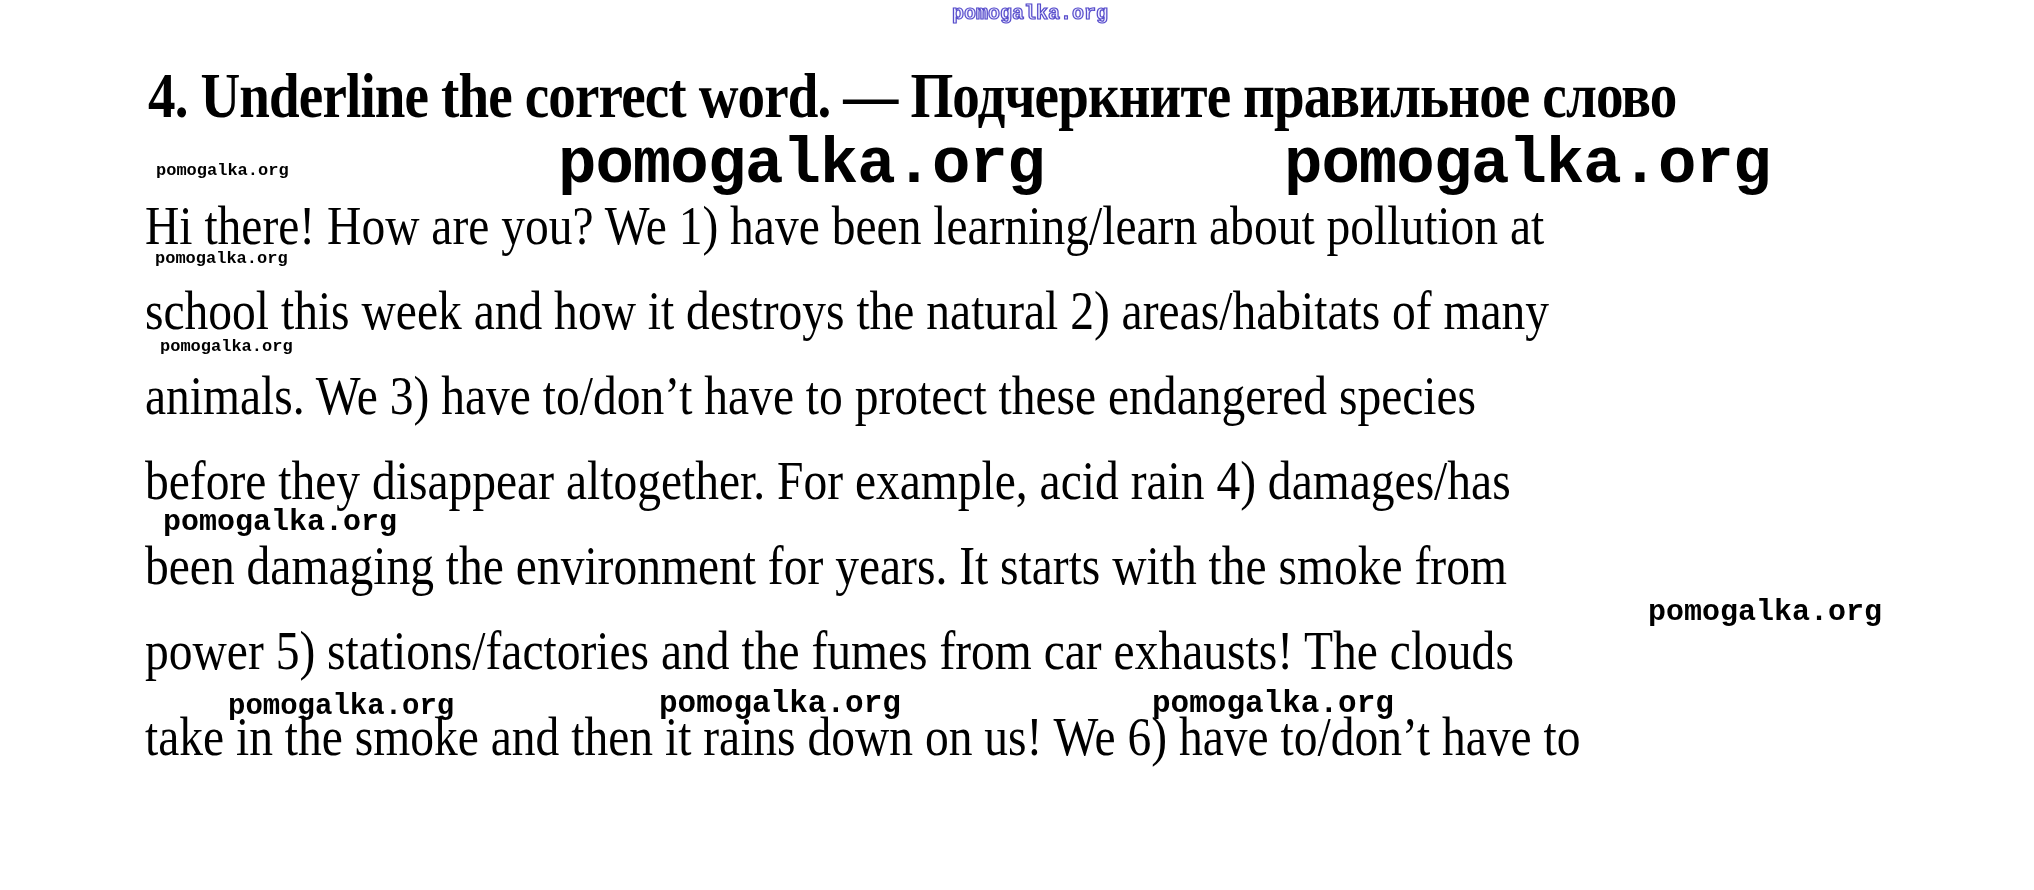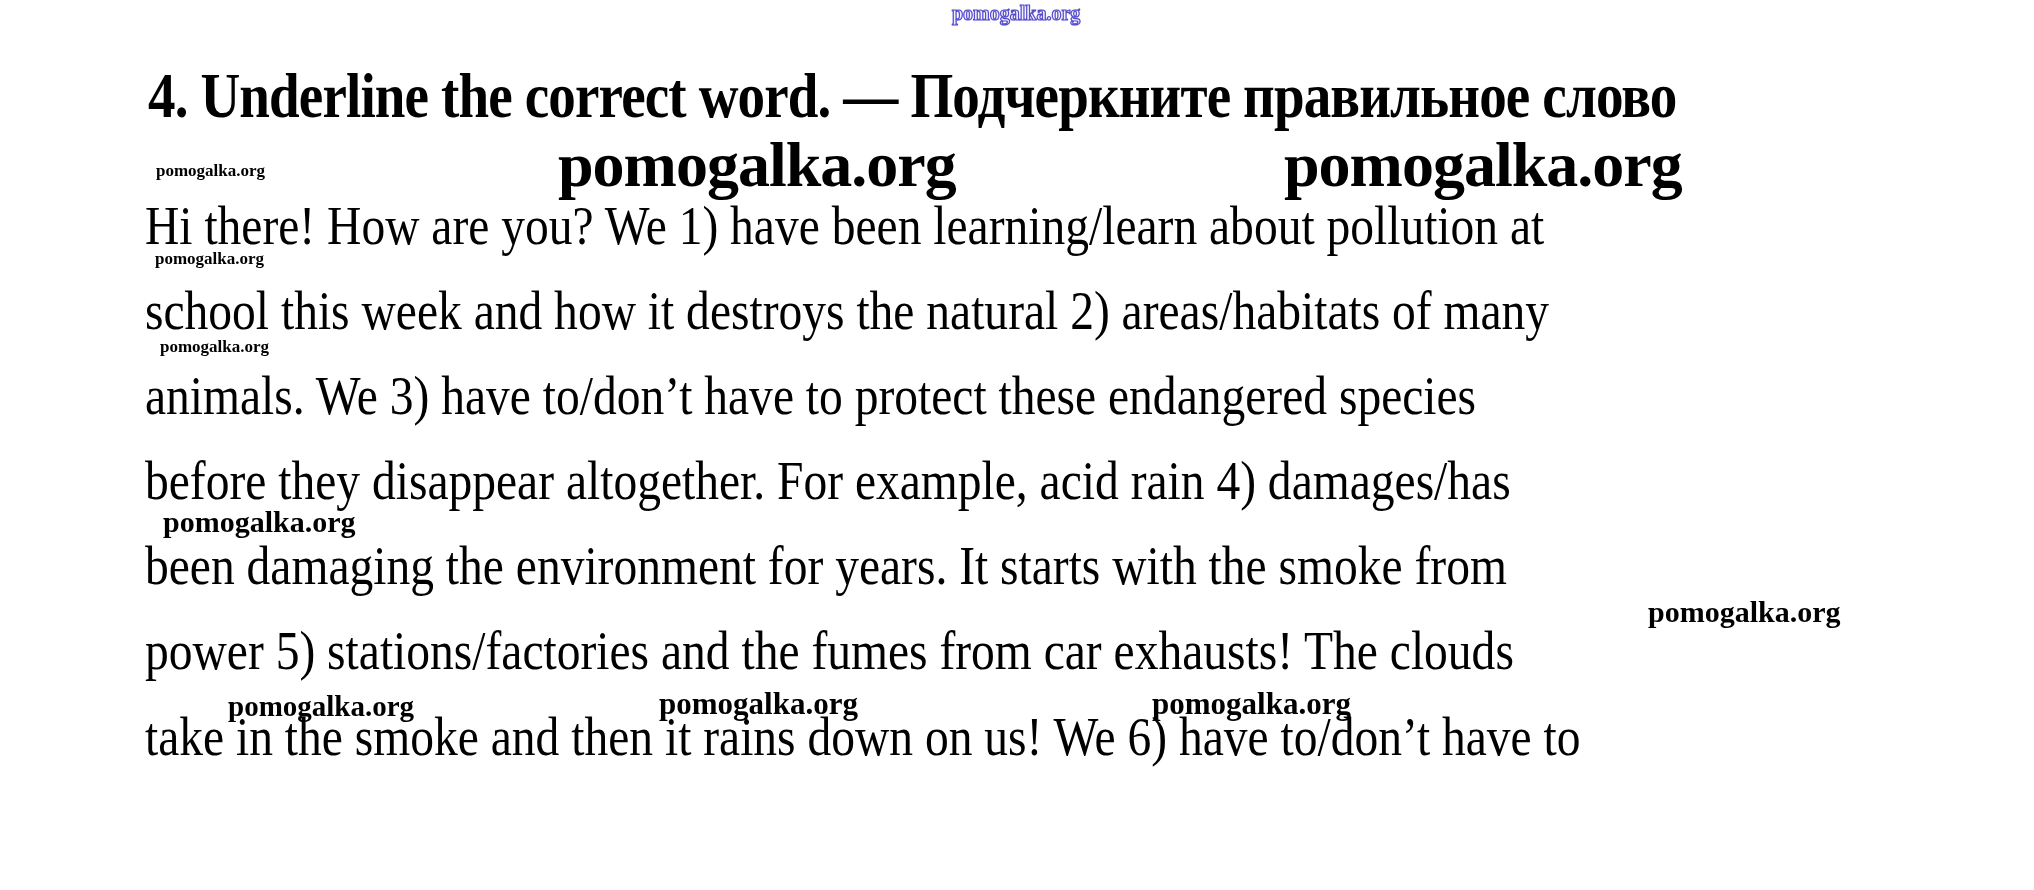--- a/index.html
+++ b/index.html
@@ -30,21 +30,21 @@
     left:145px;
     font-size:54px;
     line-height:1.1;
     transform:scaleX(0.88);
     transform-origin:0 0;
     letter-spacing:0px;
   }
 
   
   .wm{
-    font-family:Liberation Serif, serif;
+    font-family:Liberation Mono, monospace;
     font-weight:700;
     color:#000000;
     text-align:right;
   }
   .wm-top{
     left:952px;top:2px;
     font-size:20px;
     color:#efeeff;
     -webkit-text-stroke:1.2px #574dcb;
     text-shadow:0 0 1px #6a60d6;

